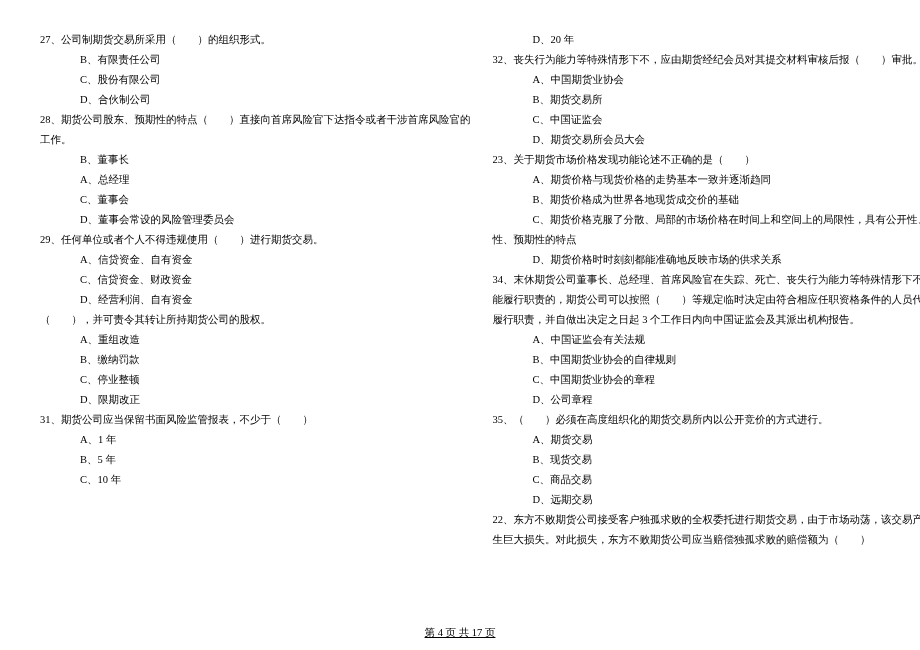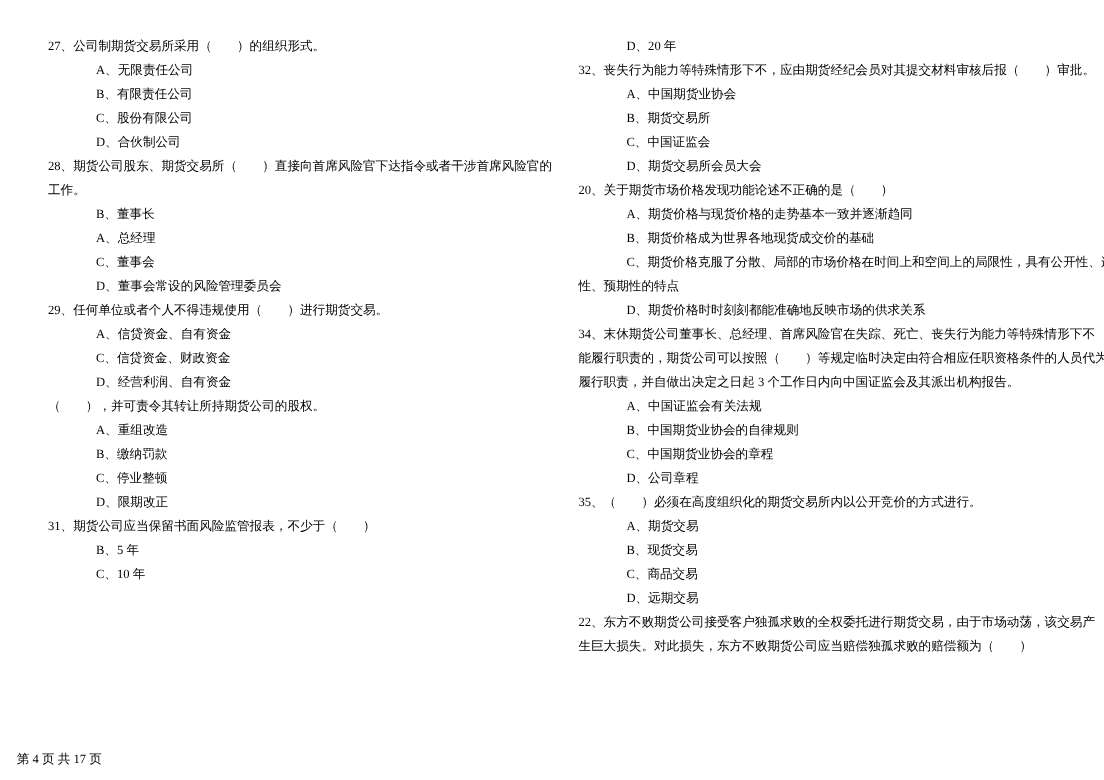--- a/index.html
+++ b/index.html
@@ -30,63 +30,64 @@
     .line {
       line-height: 20px;
       white-space: nowrap;
     }
     .option {
       padding-left: 40px;
     }
     .footer {
       position: absolute;
       bottom: 10px;
-      left: 14px;
+      left: 0;
       right: 0;
-      text-align: left;
+      text-align: center;
       font-size: 10.5px;
+      text-decoration: underline;
     }
   </style>
 </head>
 <body>
 
 <div class="content">
   <div class="column">
     <div class="line"><span>27</span>、<span>公司制期货交易所采用（　　）的组织形式。</span></div>
-    <div class="line option">A、无限责任公司</div>
     <div class="line option">B、有限责任公司</div>
     <div class="line option">C、股份有限公司</div>
     <div class="line option">D、合伙制公司</div>
-    <div class="line"><span>28</span>、<span>期货公司股东、期货交易所（　　）直接向首席风险官下达指令或者干涉首席风险官的</span></div>
+    <div class="line"><span>28</span>、<span>期货公司股东、预期性的特点（　　）直接向首席风险官下达指令或者干涉首席风险官的</span></div>
     <div class="line">工作。</div>
     <div class="line option">B、董事长</div>
     <div class="line option">A、总经理</div>
     <div class="line option">C、董事会</div>
     <div class="line option">D、董事会常设的风险管理委员会</div>
     <div class="line"><span>29</span>、<span>任何单位或者个人不得违规使用（　　）进行期货交易。</span></div>
     <div class="line option">A、信贷资金、自有资金</div>
     <div class="line option">C、信贷资金、财政资金</div>
     <div class="line option">D、经营利润、自有资金</div>
     <div class="line">（　　），并可责令其转让所持期货公司的股权。</div>
     <div class="line option">A、重组改造</div>
     <div class="line option">B、缴纳罚款</div>
     <div class="line option">C、停业整顿</div>
     <div class="line option">D、限期改正</div>
     <div class="line"><span>31</span>、<span>期货公司应当保留书面风险监管报表，不少于（　　）</span></div>
+    <div class="line option">A、1 年</div>
     <div class="line option">B、5 年</div>
     <div class="line option">C、10 年</div>
   </div>
   <div class="column">
     <div class="line option">D、20 年</div>
     <div class="line"><span>32</span>、<span>丧失行为能力等特殊情形下不，应由期货经纪会员对其提交材料审核后报（　　）审批。</span></div>
     <div class="line option">A、中国期货业协会</div>
     <div class="line option">B、期货交易所</div>
     <div class="line option">C、中国证监会</div>
     <div class="line option">D、期货交易所会员大会</div>
-    <div class="line"><span>20</span>、<span>关于期货市场价格发现功能论述不正确的是（　　）</span></div>
+    <div class="line"><span>23</span>、<span>关于期货市场价格发现功能论述不正确的是（　　）</span></div>
     <div class="line option">A、期货价格与现货价格的走势基本一致并逐渐趋同</div>
     <div class="line option">B、期货价格成为世界各地现货成交价的基础</div>
     <div class="line option">C、期货价格克服了分散、局部的市场价格在时间上和空间上的局限性，具有公开性、连续</div>
     <div class="line">性、预期性的特点</div>
     <div class="line option">D、期货价格时时刻刻都能准确地反映市场的供求关系</div>
     <div class="line"><span>34</span>、<span>末休期货公司董事长、总经理、首席风险官在失踪、死亡、丧失行为能力等特殊情形下不</span></div>
     <div class="line">能履行职责的，期货公司可以按照（　　）等规定临时决定由符合相应任职资格条件的人员代为</div>
     <div class="line">履行职责，并自做出决定之日起 3 个工作日内向中国证监会及其派出机构报告。</div>
     <div class="line option">A、中国证监会有关法规</div>
     <div class="line option">B、中国期货业协会的自律规则</div>

